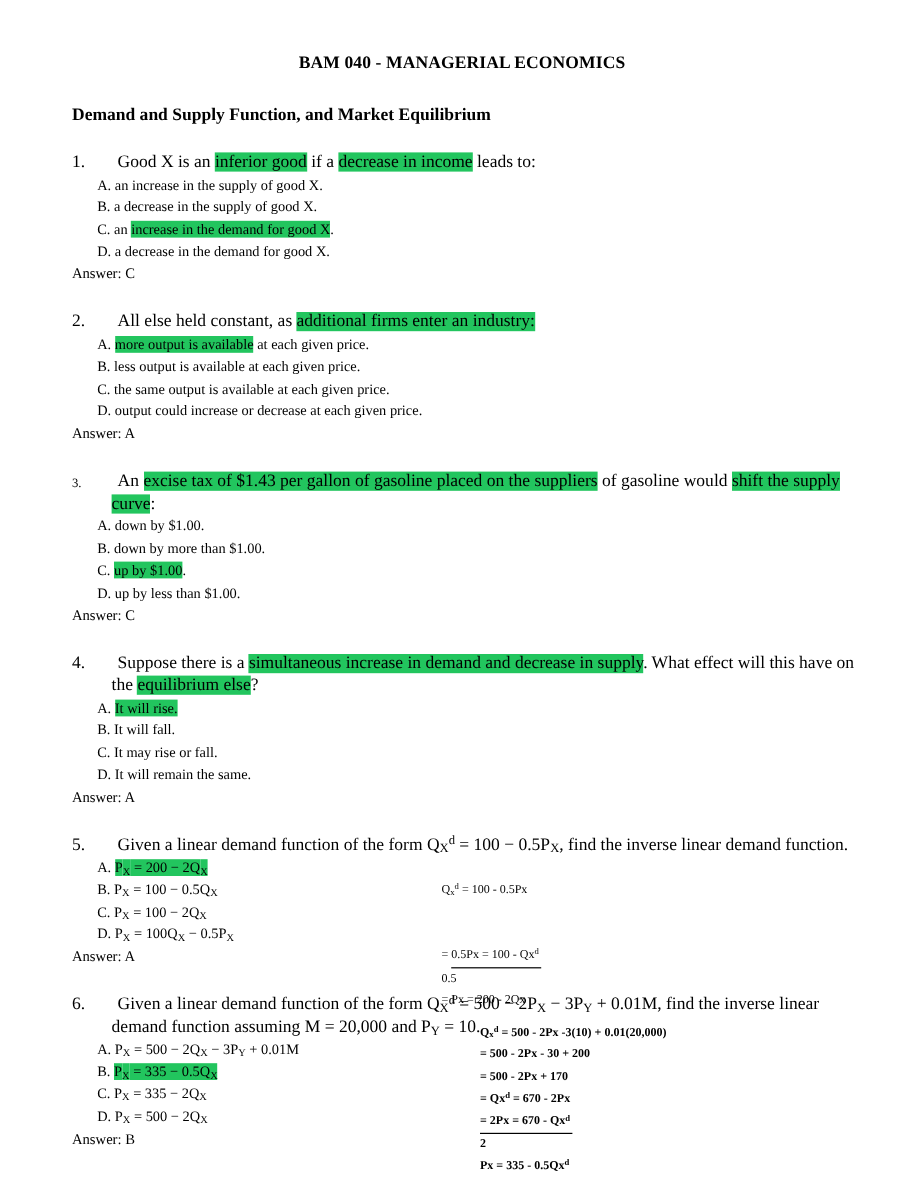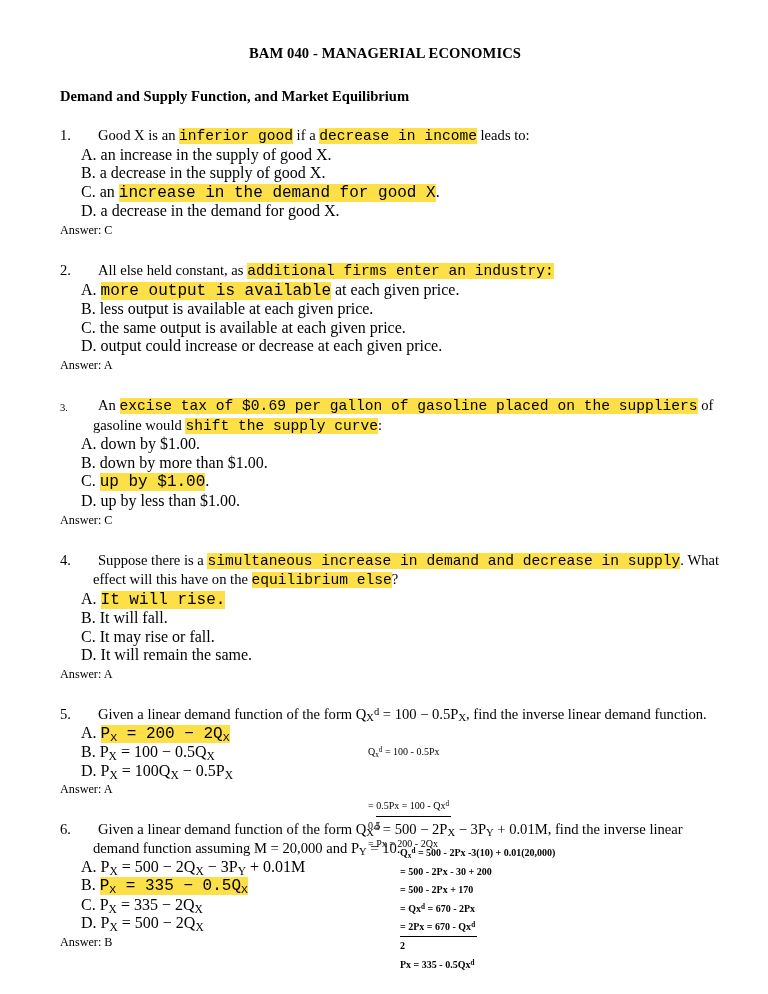--- a/index.html
+++ b/index.html
@@ -56,35 +56,34 @@
   }
   .q-num.small {
     font-size: 10.6px;
     top: 3px;
   }
   .q-text {
     display: block;
   }
   .q-text .lead-space { display: inline-block; width: 5px; }
   .opt {
-    font-size: 16px;
+    font-size: 12px;
     line-height: 18.6px;
     padding-left: 21px;
   }
   .ans {
     font-size: 12.2px;
     line-height: 16px;
     padding-left: 0;
     margin-top: 1px;
   }
   mark.hl {
-    background: #fde047;
+    background: #22c55e;
     color: #000000;
     padding: 0;
-    font-family: Liberation Mono, monospace;
   }
   sub, sup {
     font-size: 0.72em;
     line-height: 0;
   }
   sub { vertical-align: -0.22em; }
   sup { vertical-align: 0.42em; }
 
   
   .split {
@@ -147,21 +146,21 @@
         </div>
         <div class="opt"><span>A.</span> <mark class="hl">more output is available</mark> at each given price.</div>
         <div class="opt"><span>B.</span> less output is available at each given price.</div>
         <div class="opt"><span>C.</span> the same output is available at each given price.</div>
         <div class="opt"><span>D.</span> output could increase or decrease at each given price.</div>
         <div class="ans">Answer: A</div>
       </div>
       <div class="q-block">
         <div class="q-line">
           <span class="q-num small">3.</span>
-          <span class="q-text"><span class="lead-space"></span>An <mark class="hl">excise tax of $0.69 per gallon of gasoline placed on the suppliers</mark> of gasoline would <mark class="hl">shift the supply curve</mark>:</span>
+          <span class="q-text"><span class="lead-space"></span>An <mark class="hl">excise tax of $1.43 per gallon of gasoline placed on the suppliers</mark> of gasoline would <mark class="hl">shift the supply curve</mark>:</span>
         </div>
         <div class="opt"><span>A.</span> down by $1.00.</div>
         <div class="opt"><span>B.</span> down by more than $1.00.</div>
         <div class="opt"><span>C.</span> <mark class="hl">up by $1.00</mark>.</div>
         <div class="opt"><span>D.</span> up by less than $1.00.</div>
         <div class="ans">Answer: C</div>
       </div>
       <div class="q-block">
         <div class="q-line">
           <span class="q-num">4.</span>
@@ -173,20 +172,21 @@
         <div class="opt"><span>D.</span> It will remain the same.</div>
         <div class="ans">Answer: A</div>
       </div>
       <div class="q-block split">
         <div class="q-line">
           <span class="q-num">5.</span>
           <span class="q-text"><span class="lead-space"></span>Given a linear demand function of the form Q<sub>X</sub><sup>d</sup> = 100 − 0.5P<sub>X</sub>, find the inverse linear demand function.</span>
         </div>
         <div class="opt"><span>A.</span> <mark class="hl">P</mark><mark class="hl"><sub>X</sub></mark><mark class="hl"> = 200 − 2Q</mark><mark class="hl"><sub>X</sub></mark></div>
         <div class="opt"><span>B.</span> P<sub>X</sub> = 100 − 0.5Q<sub>X</sub></div>
+        <div class="opt"><span>C.</span> P<sub>X</sub> = 100 − 2Q<sub>X</sub></div>
         <div class="opt"><span>D.</span> P<sub>X</sub> = 100Q<sub>X</sub> − 0.5P<sub>X</sub></div>
         <div class="ans">Answer: A</div>
         <div class="work" id="work-q5">
           <span class="wline">Q<sub>x</sub><sup>d</sup> = 100 - 0.5Px</span>
           <span class="wline">= <span class="frac" style="display: inline-block; margin-top: 36px;">0.5Px = 100 - Qx<sup>d</sup></span></span>
           <span class="wline denom">0.5</span>
           <span class="wline">= Px = 200 - 2Qx</span>
         </div>
       </div>
       <div class="q-block split">

